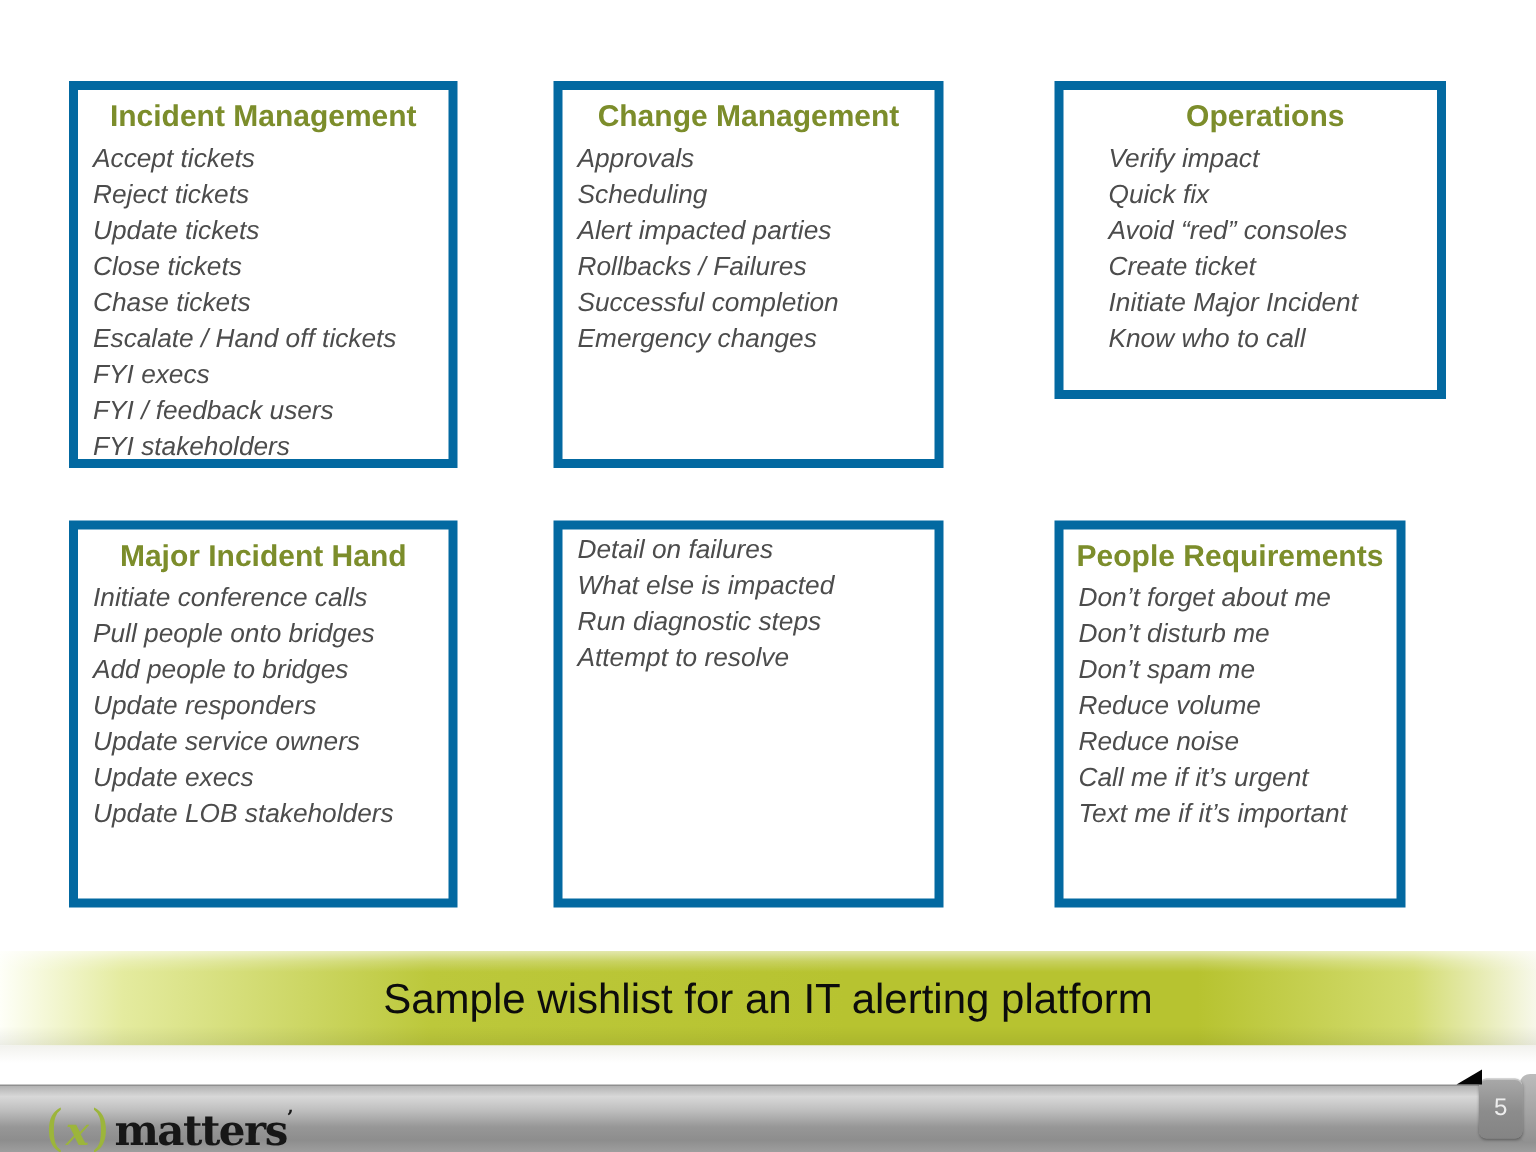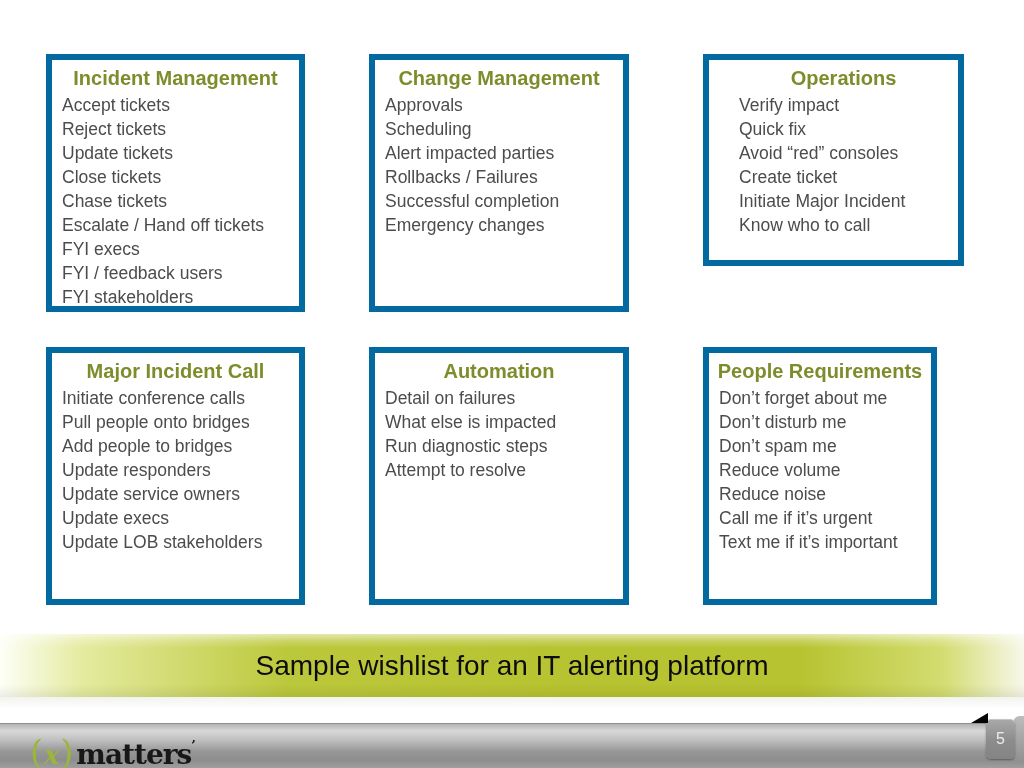--- a/index.html
+++ b/index.html
@@ -9,21 +9,21 @@
   }
   
   .box{
     position:absolute;background:#ffffff;box-sizing:border-box;
     border:6px solid #0369a1;
   }
   .box-title{
     text-align:center;font-weight:bold;font-size:20px;line-height:27px;
     color:#7c8d2b;padding-top:5px;white-space:nowrap;
   }
-  .box-items{padding:1px 6px 0 10px;}
+  .box-items{padding:1px 6px 0 10px;font-style:italic;}
   .box-item{
     font-size:17.5px;line-height:24px;color:#4c4c4c;white-space:nowrap;
   }
   
   .banner{
     position:absolute;left:0;top:634px;width:1024px;height:63px;
     background:
       linear-gradient(to bottom, rgba(255,255,255,.60) 0px, rgba(255,255,255,.22) 7px, rgba(255,255,255,0) 14px, rgba(0,0,0,0) 50px, rgba(0,0,0,.07) 100%),
       linear-gradient(90deg,#fefff8 0%,#e4eb9f 8%,#bcc83b 28%,#b7c330 55%,#b7c330 78%,#d3dc70 92%,#f7f8ea 100%);
   }
@@ -113,34 +113,33 @@
       <div class="box-item">Verify impact</div>
       <div class="box-item">Quick fix</div>
       <div class="box-item">Avoid “red” consoles</div>
       <div class="box-item">Create ticket</div>
       <div class="box-item">Initiate Major Incident</div>
       <div class="box-item">Know who to call</div>
     </div>
 </div>
 
 <div class="box" style="left:46px;top:347px;width:259px;height:258px;">
-  <div class="box-title">Major Incident Call</div>
+  <div class="box-title">Major Incident Hand</div>
   <div class="box-items">
       <div class="box-item">Initiate conference calls</div>
       <div class="box-item">Pull people onto bridges</div>
       <div class="box-item">Add people to bridges</div>
       <div class="box-item">Update responders</div>
       <div class="box-item">Update service owners</div>
       <div class="box-item">Update execs</div>
       <div class="box-item">Update LOB stakeholders</div>
     </div>
 </div>
 
 <div class="box" style="left:369px;top:347px;width:260px;height:258px;">
-  <div class="box-title">Automation</div>
   <div class="box-items">
       <div class="box-item">Detail on failures</div>
       <div class="box-item">What else is impacted</div>
       <div class="box-item">Run diagnostic steps</div>
       <div class="box-item">Attempt to resolve</div>
     </div>
 </div>
 
 <div class="box" style="left:703px;top:347px;width:234px;height:258px;">
   <div class="box-title">People Requirements</div>

